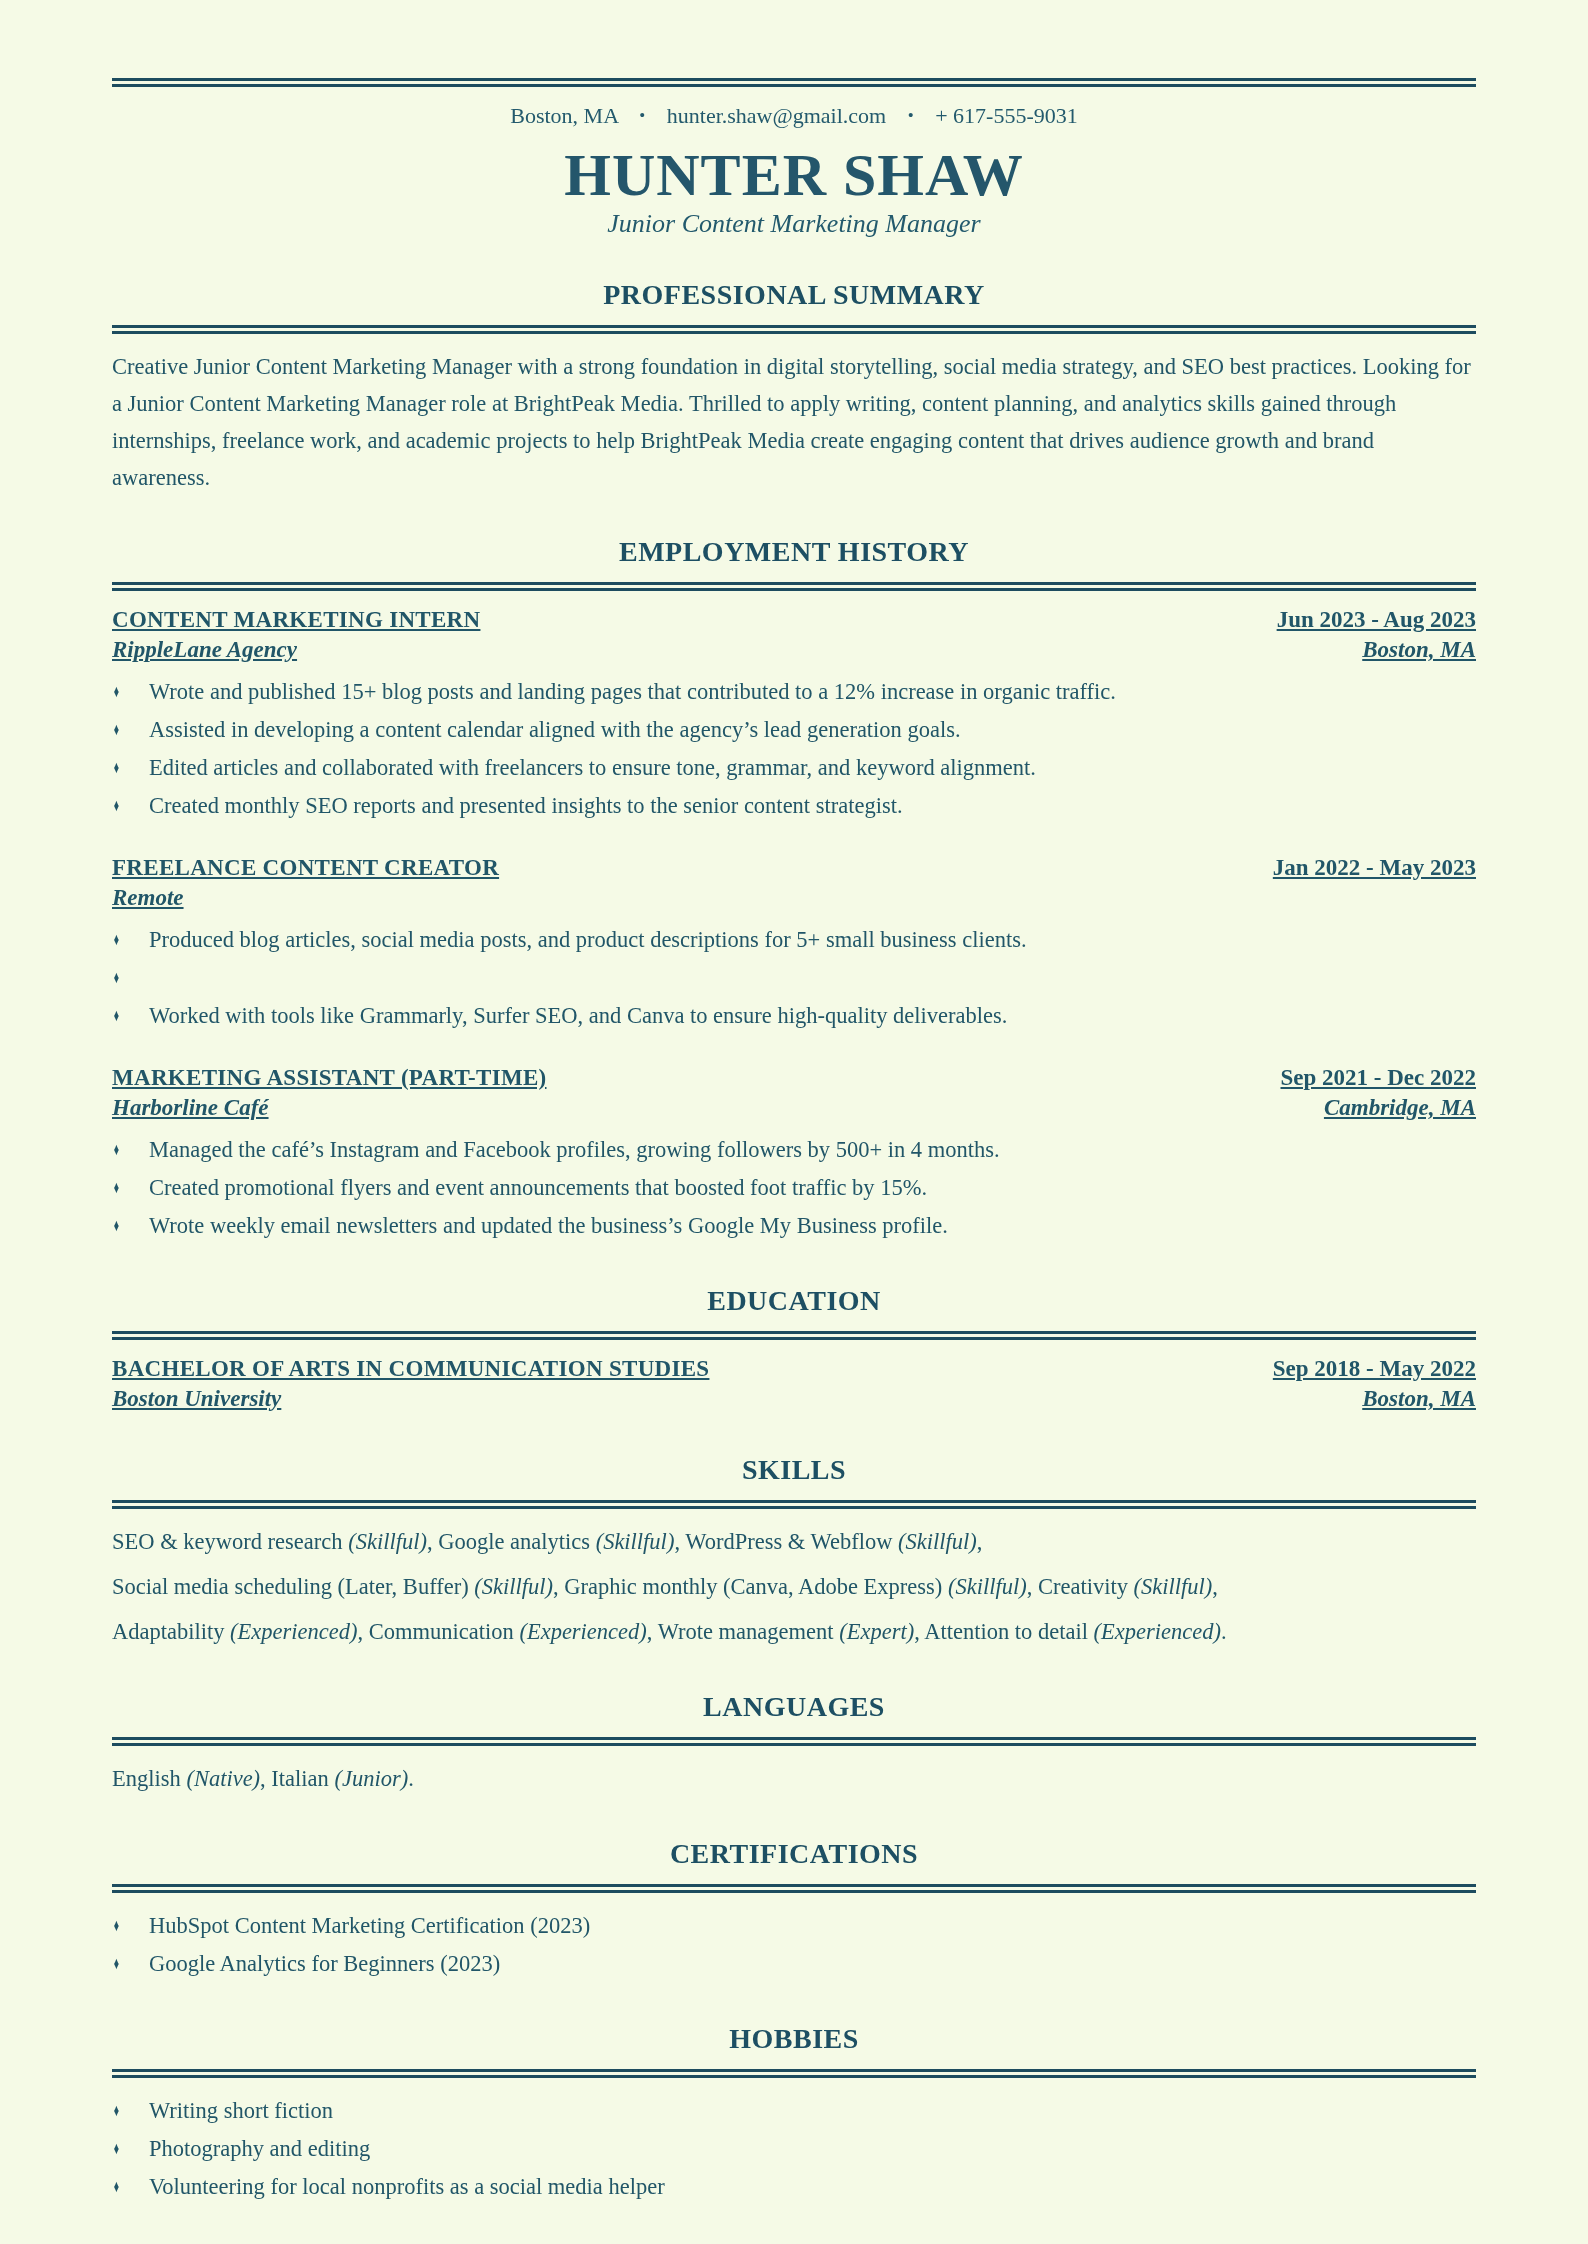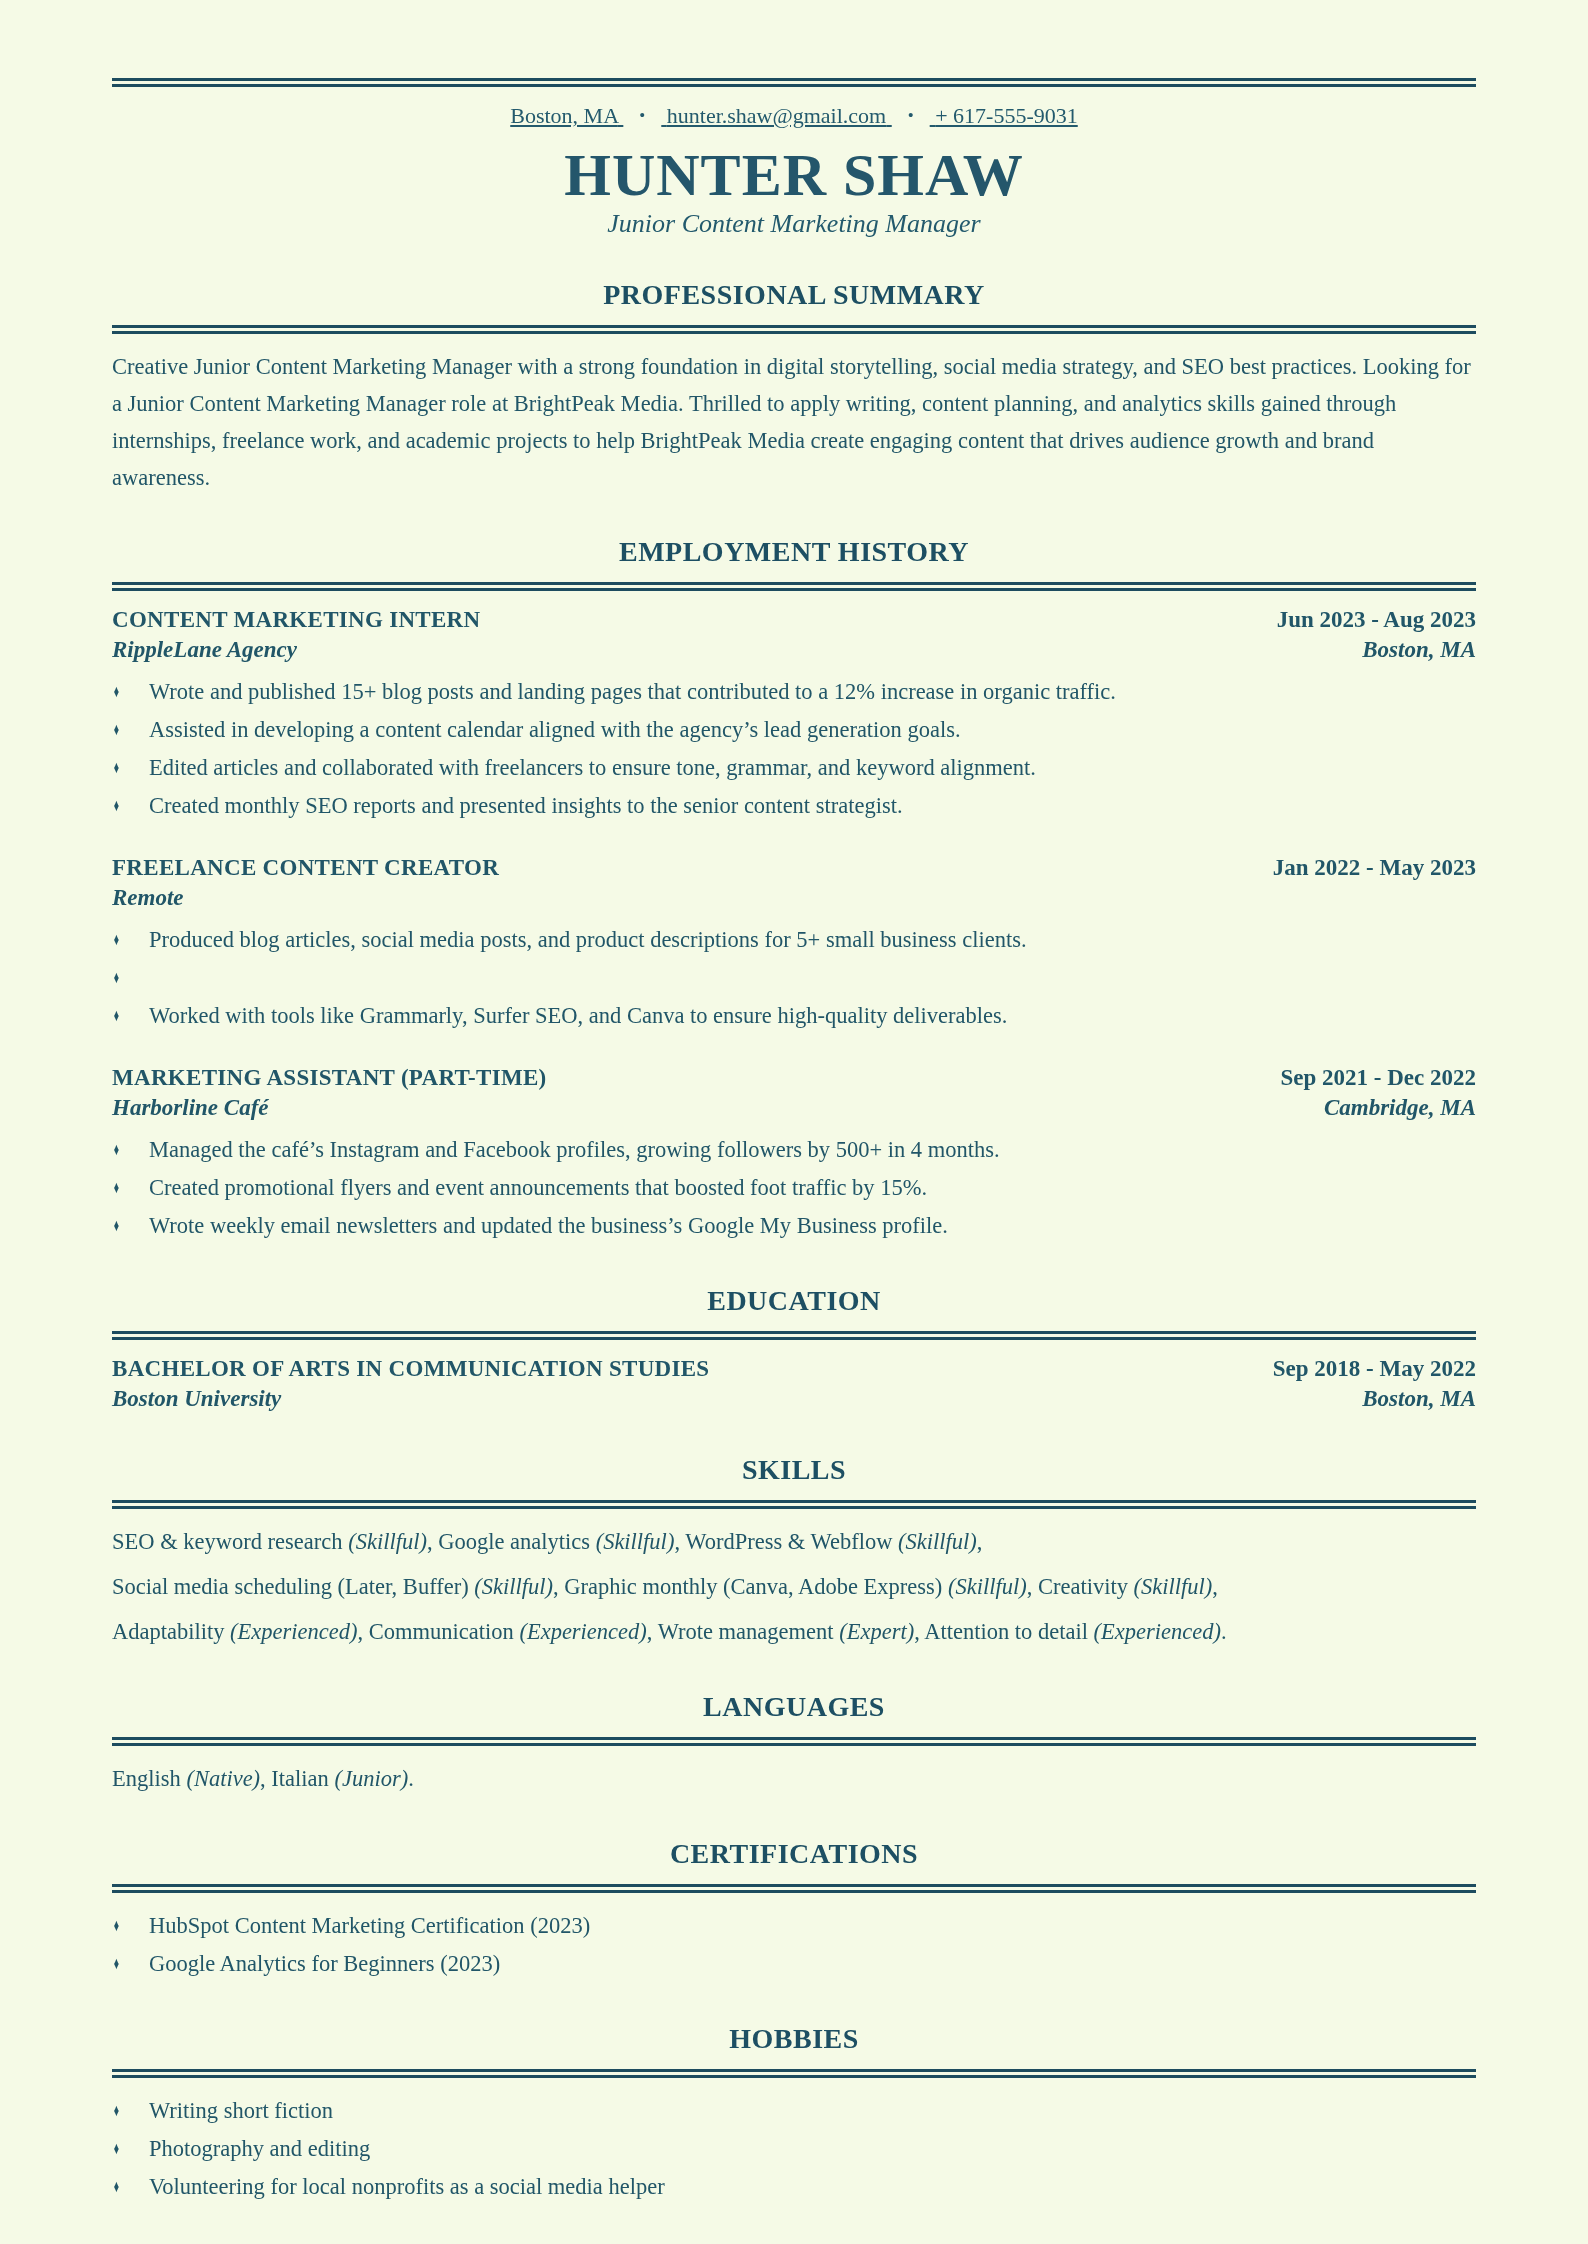--- a/index.html
+++ b/index.html
@@ -24,21 +24,20 @@
     border-top: 3px solid #1d4c5f;
     border-bottom: 3px solid #1d4c5f;
   }
   .sec-rule { margin-bottom: 14px; }
 
   .contact {
     text-align: center;
     font-size: 22px;
     margin-top: 16px;
     color: #235a6d;
-    text-decoration: underline;
   }
   .contact .dot {
     display: inline-block;
     margin: 0 16px;
     font-size: 17px;
     vertical-align: 2px;
   }
   h1.name {
     text-align: center;
     font-size: 60px;
@@ -67,20 +66,21 @@
     font-size: 22.5px;
     line-height: 37px;
     margin: 0;
   }
   .job { margin-bottom: 28px; }
   .edu { margin-bottom: 4px; }
   .row {
     display: flex;
     justify-content: space-between;
     align-items: baseline;
+    text-decoration: underline;
   }
   .job-title {
     font-weight: bold;
     font-size: 23px;
     letter-spacing: 0.3px;
     line-height: 30px;
   }
   .job-dates {
     font-weight: bold;
     font-size: 23px;

